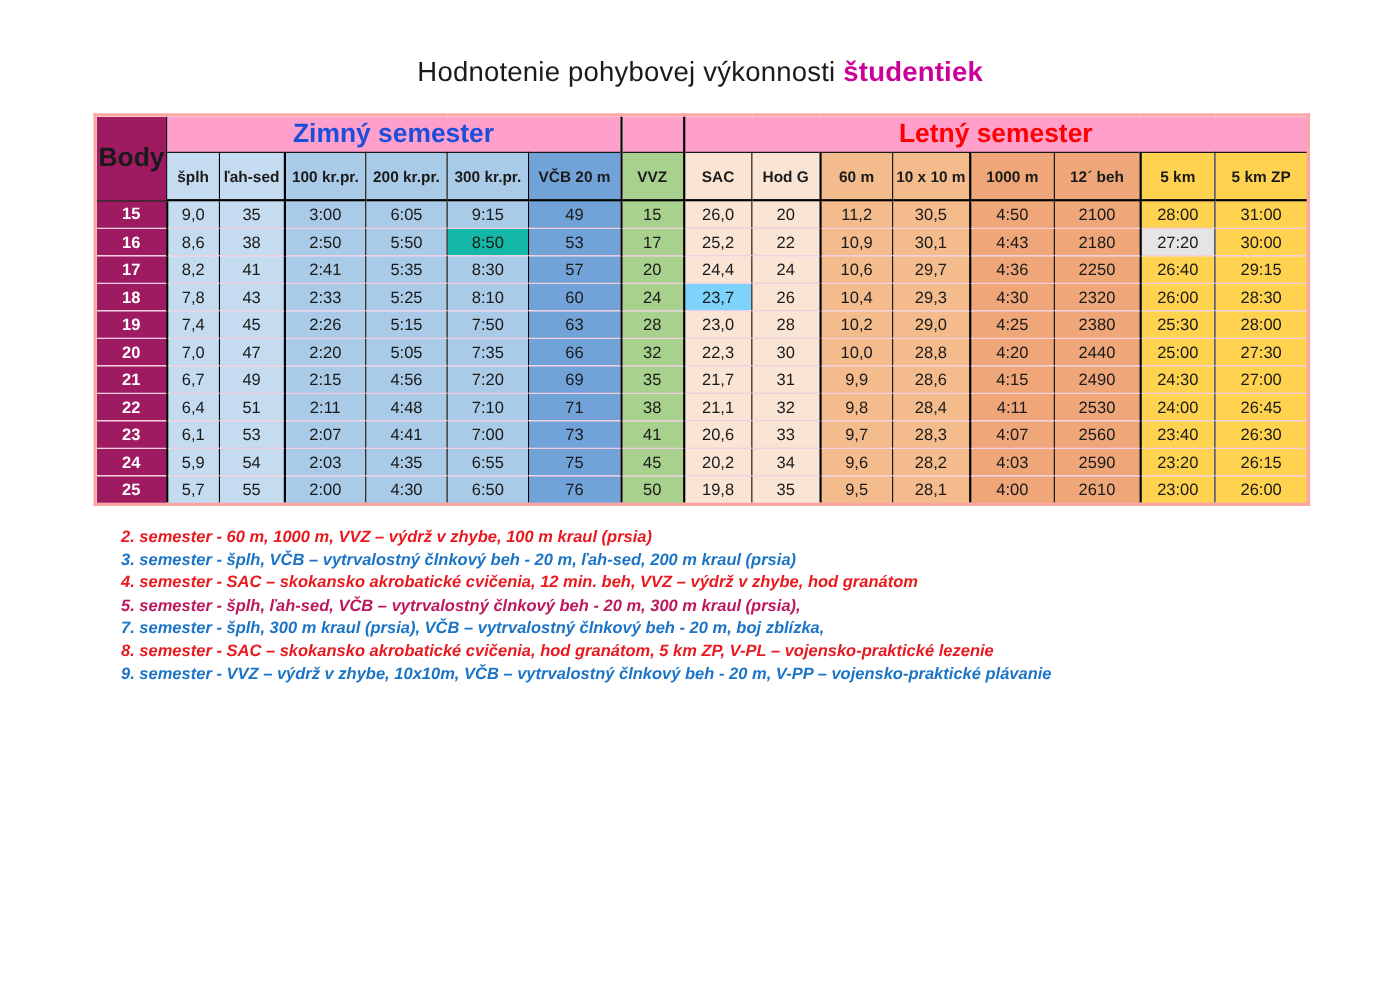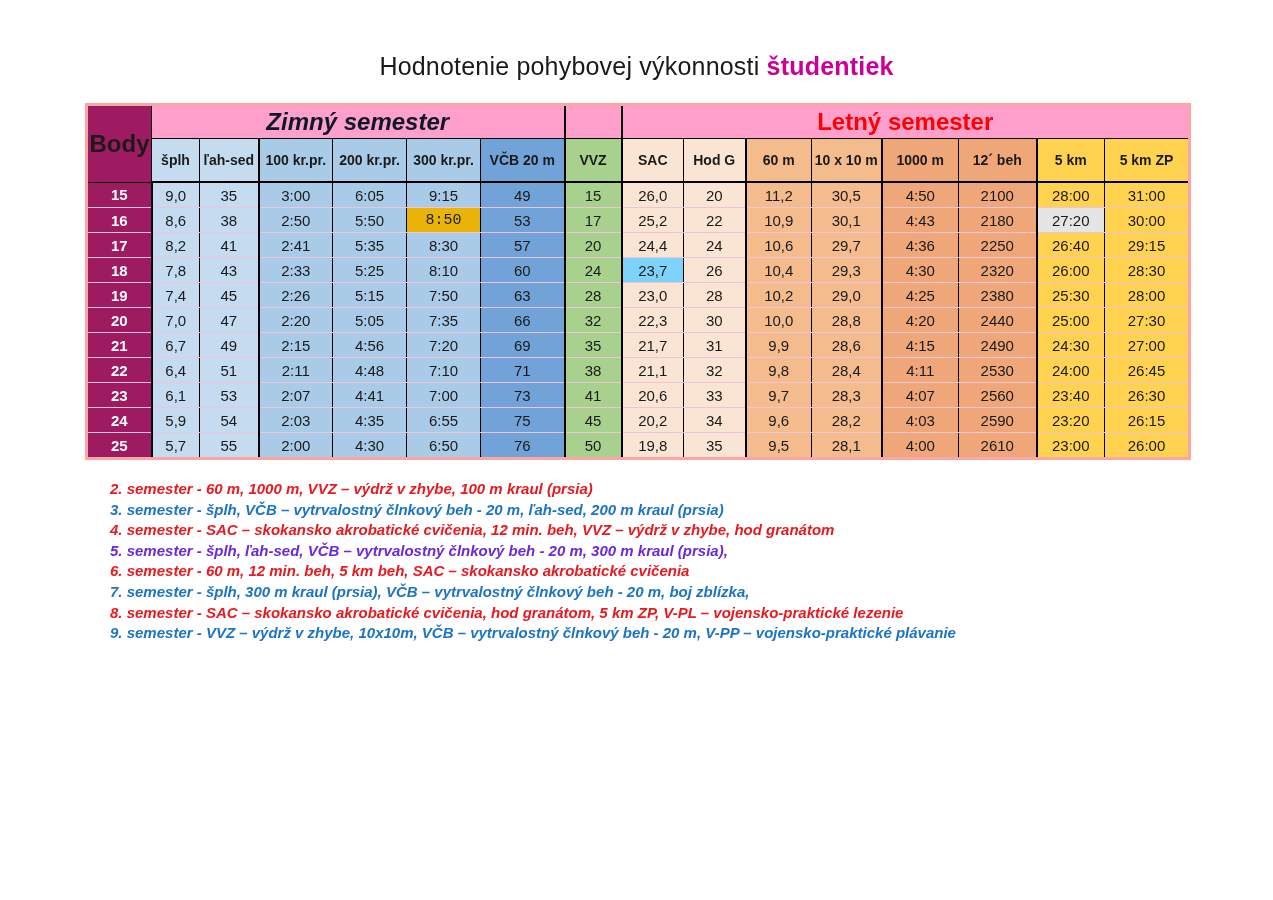--- a/index.html
+++ b/index.html
@@ -73,21 +73,21 @@
         <col style="width: 66px;">
         <col style="width: 70px;">
         <col style="width: 77px;">
         <col style="width: 78px;">
         <col style="width: 68px;">
         <col style="width: 85px;">
       </colgroup>
     <thead>
       <tr class="hrow1">
         <th class="corner" id="corner-cell" rowspan="2" style="background: rgb(158, 27, 98);">Body</th>
-        <th id="winter-cell" colspan="6" style="background: rgb(255, 159, 204); color: #0f172a; font-style: italic;">Zimný semester</th>
+        <th id="winter-cell" colspan="6" style="background: rgb(255, 159, 204); color: #1d4ed8;">Zimný semester</th>
         <th id="vvz-top-cell" class="thick-r" style="background: rgb(255, 159, 204); border-left: 2px solid rgb(0, 0, 0);"></th>
         <th id="summer-cell" colspan="8" style="background: rgb(255, 159, 204); color: rgb(255, 0, 0);">Letný semester</th>
       </tr>
       <tr class="hrow2" id="col-header-row">
           <th style="background: rgb(197, 219, 240); text-align: center;">šplh</th>
           <th class="thick-r" style="background: rgb(197, 219, 240);">ľah-sed</th>
           <th class="small-label" style="background: rgb(169, 203, 232);">100 kr.pr.</th>
           <th class="small-label" style="background: rgb(169, 203, 232);">200 kr.pr.</th>
           <th class="small-label" style="background: rgb(169, 203, 232);">300 kr.pr.</th>
           <th class="thick-r" style="background: rgb(113, 163, 217);">VČB 20 m</th>
@@ -120,21 +120,21 @@
           <td class="thick-r" style="background: rgb(239, 166, 120);">2100</td>
           <td style="background: rgb(255, 211, 79);">28:00</td>
           <td style="background: rgb(255, 211, 79);">31:00</td>
         </tr>
         <tr class="drow">
           <td class="points thick-r" style="background: rgb(158, 27, 98);">16</td>
           <td style="background: rgb(197, 219, 240);">8,6</td>
           <td class="thick-r" style="background: rgb(197, 219, 240);">38</td>
           <td style="background: rgb(169, 203, 232);">2:50</td>
           <td style="background: rgb(169, 203, 232);">5:50</td>
-          <td style="background: #eab308; font-family: Liberation Mono, monospace;">8:50</td>
+          <td style="background: #14b8a6;">8:50</td>
           <td class="thick-r" style="background: rgb(113, 163, 217);">53</td>
           <td class="thick-r" style="background: rgb(169, 209, 142);">17</td>
           <td style="background: rgb(250, 229, 213);">25,2</td>
           <td class="thick-r" style="background: rgb(250, 229, 213);">22</td>
           <td style="background: rgb(244, 187, 140);">10,9</td>
           <td class="thick-r" style="background: rgb(244, 187, 140);">30,1</td>
           <td style="background: rgb(239, 166, 120);">4:43</td>
           <td class="thick-r" style="background: rgb(239, 166, 120);">2180</td>
           <td style="background: #e5e5e5;">27:20</td>
           <td style="background: rgb(255, 211, 79);">30:00</td>
@@ -302,18 +302,17 @@
           <td style="background: rgb(255, 211, 79);">26:00</td>
         </tr>
       </tbody>
   </table>
 </div>
 
 <div class="legend" id="legend">
     <div class="legend-line" style="color: rgb(232, 25, 31);">2. semester - 60 m, 1000 m, VVZ – výdrž v zhybe, 100 m kraul (prsia)</div>
     <div class="legend-line" style="color: rgb(27, 116, 197);">3. semester - šplh, VČB – vytrvalostný člnkový beh - 20 m, ľah-sed, 200 m kraul (prsia)</div>
     <div class="legend-line" style="color: rgb(232, 25, 31);">4. semester - SAC – skokansko akrobatické cvičenia, 12 min. beh, VVZ – výdrž v zhybe, hod granátom</div>
-    <div class="legend-line" style="color: #6d28d9;">5. semester - šplh, ľah-sed, VČB – vytrvalostný člnkový beh - 20 m, 300 m kraul (prsia),</div>
-    <div class="legend-line" style="color: rgb(232, 25, 31);">6. semester - 60 m, 12 min. beh, 5 km beh, SAC – skokansko akrobatické cvičenia</div>
+    <div class="legend-line" style="color: #be185d;">5. semester - šplh, ľah-sed, VČB – vytrvalostný člnkový beh - 20 m, 300 m kraul (prsia),</div>
     <div class="legend-line" style="color: rgb(27, 116, 197);">7. semester - šplh, 300 m kraul (prsia), VČB – vytrvalostný člnkový beh - 20 m, boj zblízka,</div>
     <div class="legend-line" style="color: rgb(232, 25, 31);">8. semester - SAC – skokansko akrobatické cvičenia, hod granátom, 5 km ZP, V-PL – vojensko-praktické lezenie</div>
     <div class="legend-line" style="color: rgb(27, 116, 197);">9. semester - VVZ – výdrž v zhybe, 10x10m, VČB – vytrvalostný člnkový beh - 20 m, V-PP – vojensko-praktické plávanie</div>
   </div>
 
 </body></html>

